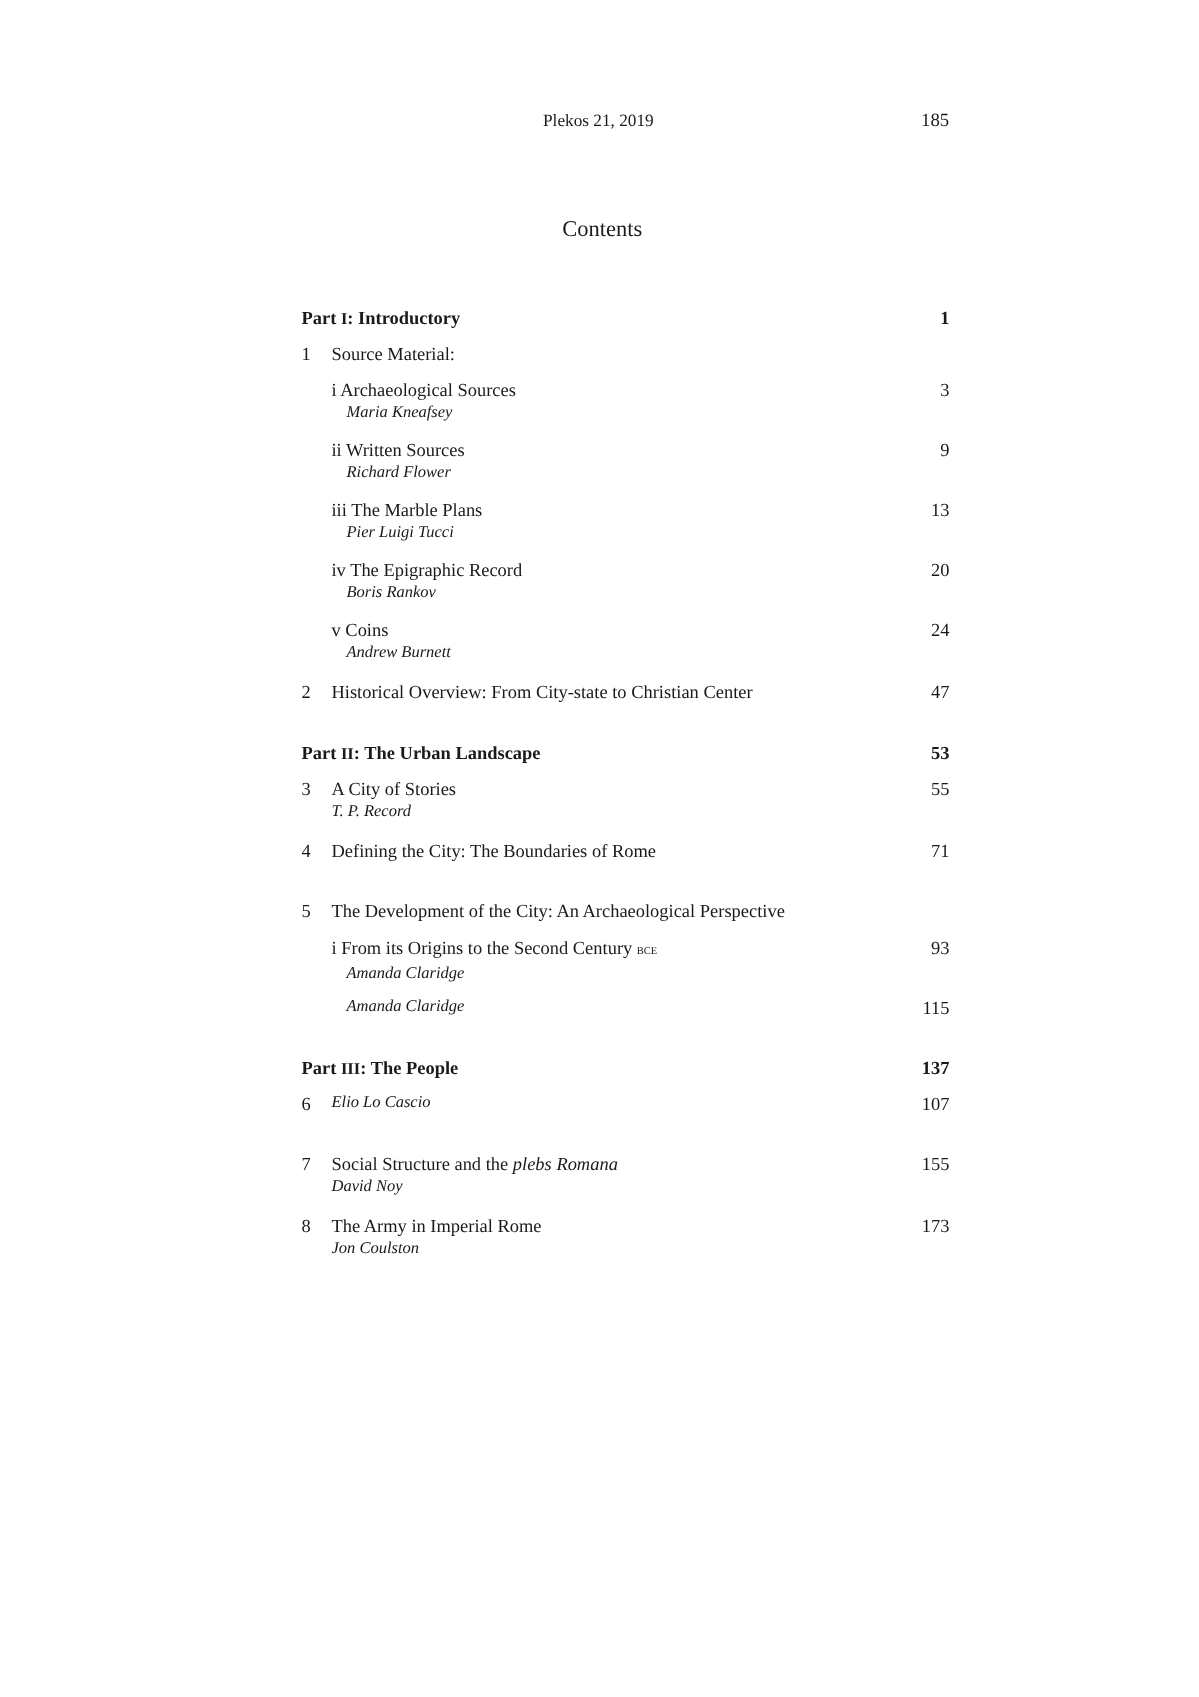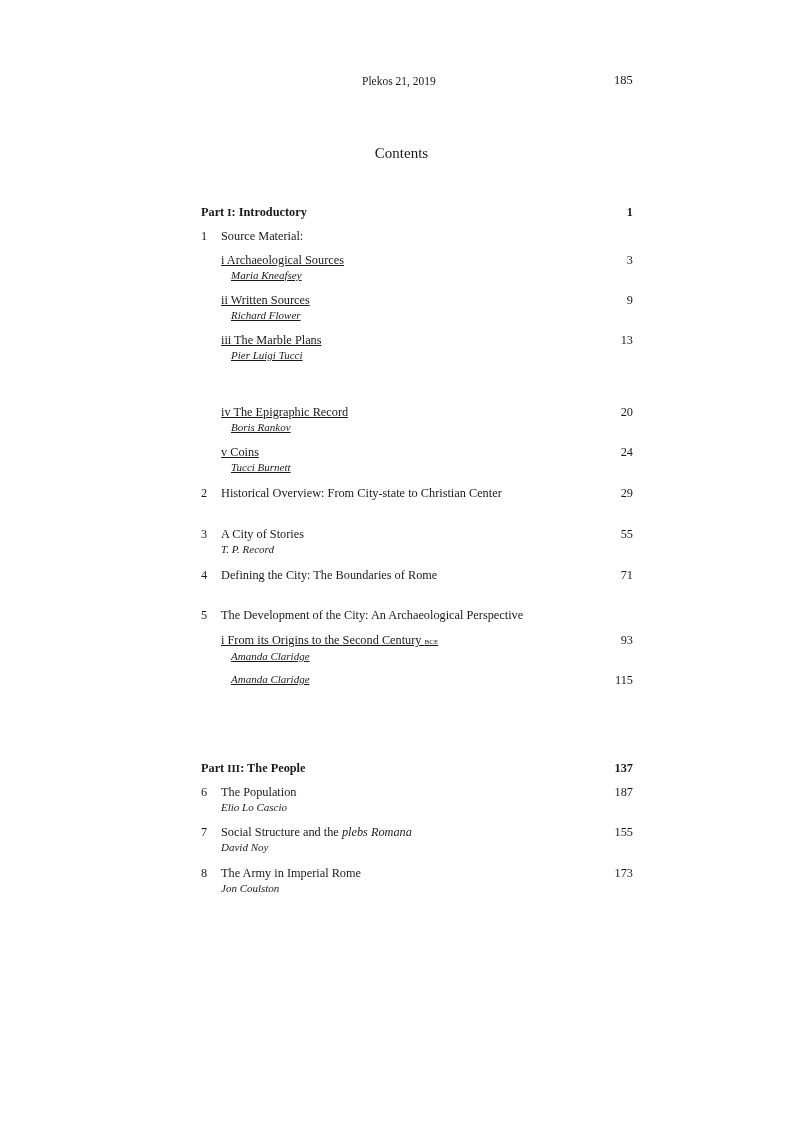--- a/index.html
+++ b/index.html
@@ -73,21 +73,20 @@
     .chapter {
       padding-left: 20px;
     }
     .chapter .num {
       position: absolute;
       left: 0;
       top: 0;
     }
     .sub {
       padding-left: 20px;
-      text-decoration: underline;
     }
     .author {
       display: block;
       font-style: italic;
       font-size: 11px;
       line-height: 15px;
     }
     .sub .author {
       padding-left: 10px;
     }
@@ -131,38 +130,42 @@
     <span class="author">Richard Flower</span>
     <span class="pg">9</span>
   </div>
 
   <div class="row sub" style="height:40px;">
     <span class="title-line">iii The Marble Plans</span>
     <span class="author">Pier Luigi Tucci</span>
     <span class="pg">13</span>
   </div>
 
-  <div class="row sub" style="height:40px;margin-top:32px;">
+  <div class="row sub" style="height:40px;">
     <span class="title-line">iv The Epigraphic Record</span>
     <span class="author">Boris Rankov</span>
     <span class="pg">20</span>
   </div>
 
   <div class="row sub" style="height:41px;">
     <span class="title-line">v Coins</span>
-    <span class="author">Tucci Burnett</span>
+    <span class="author">Andrew Burnett</span>
     <span class="pg">24</span>
   </div>
 
   <div class="row chapter" style="height:41px;">
     <span class="num">2</span>
     <span class="title-line">Historical Overview: From City-state to Christian Center</span>
-    <span class="pg">29</span>
-  </div>
-
+    <span class="pg">47</span>
+  </div>
+
+  <div class="row part" style="height:24px;">
+    <span>Part </span><span class="sc">II</span><span>:  The Urban Landscape</span>
+    <span class="pg">53</span>
+  </div>
 
   <div class="row chapter" style="height:41px;">
     <span class="num">3</span>
     <span class="title-line">A City of Stories</span>
     <span class="author">T. P. Record</span>
     <span class="pg">55</span>
   </div>
 
   <div class="row chapter" style="height:40px;">
     <span class="num">4</span>
@@ -179,30 +182,29 @@
     <span class="title-line"><span>i  From its Origins to the Second Century </span><span class="sc-small">BCE</span></span>
     <span class="author">Amanda Claridge</span>
     <span class="pg">93</span>
   </div>
 
   <div class="row sub" style="height:40px;">
     <span class="author">Amanda Claridge</span>
     <span class="pg">115</span>
   </div>
 
-  <div class="row part" style="height:24px;margin-top:48px;">
+  <div class="row part" style="height:24px;">
     <span>Part </span><span class="sc">III</span><span>:  The People</span>
     <span class="pg">137</span>
   </div>
 
   <div class="row chapter" style="height:40px;">
     <span class="num">6</span>
-    <span class="title-line">The Population</span>
     <span class="author">Elio Lo Cascio</span>
-    <span class="pg">187</span>
+    <span class="pg">107</span>
   </div>
 
   <div class="row chapter" style="height:41px;">
     <span class="num">7</span>
     <span class="title-line"><span>Social Structure and the </span><i>plebs Romana</i></span>
     <span class="author">David Noy</span>
     <span class="pg">155</span>
   </div>
 
   <div class="row chapter" style="height:40px;">

